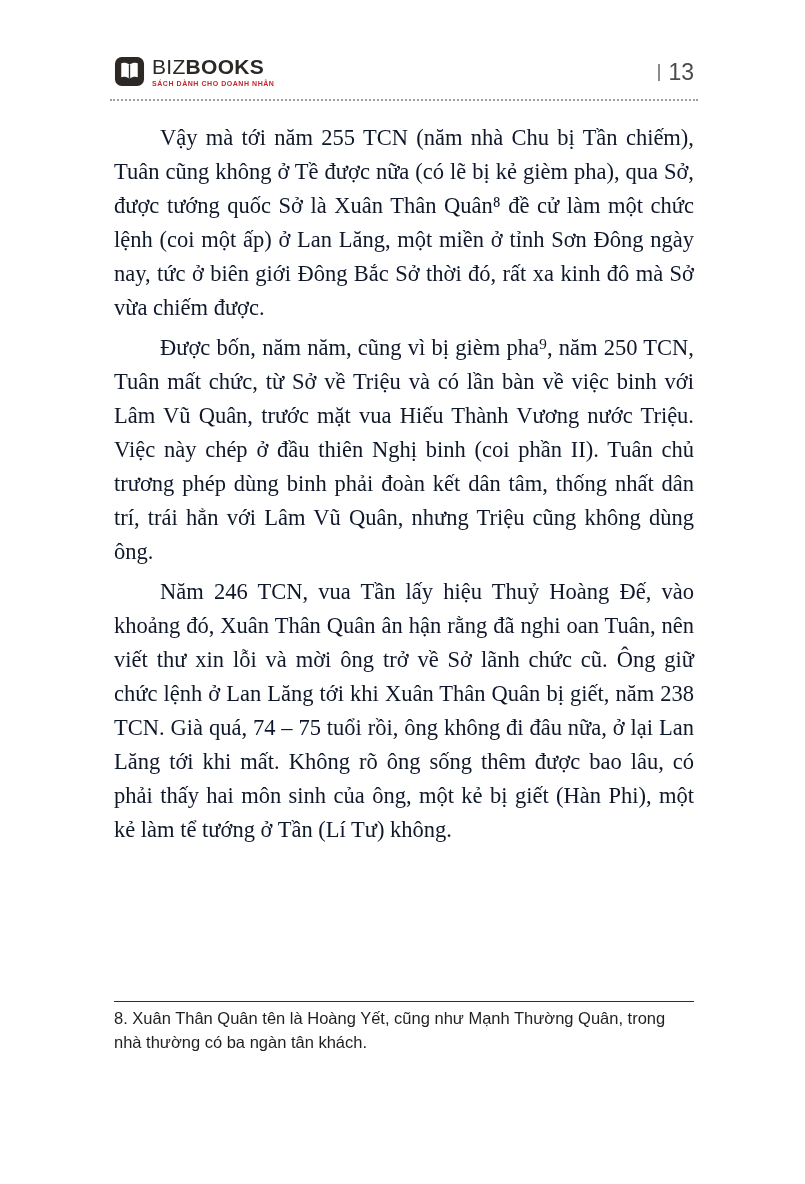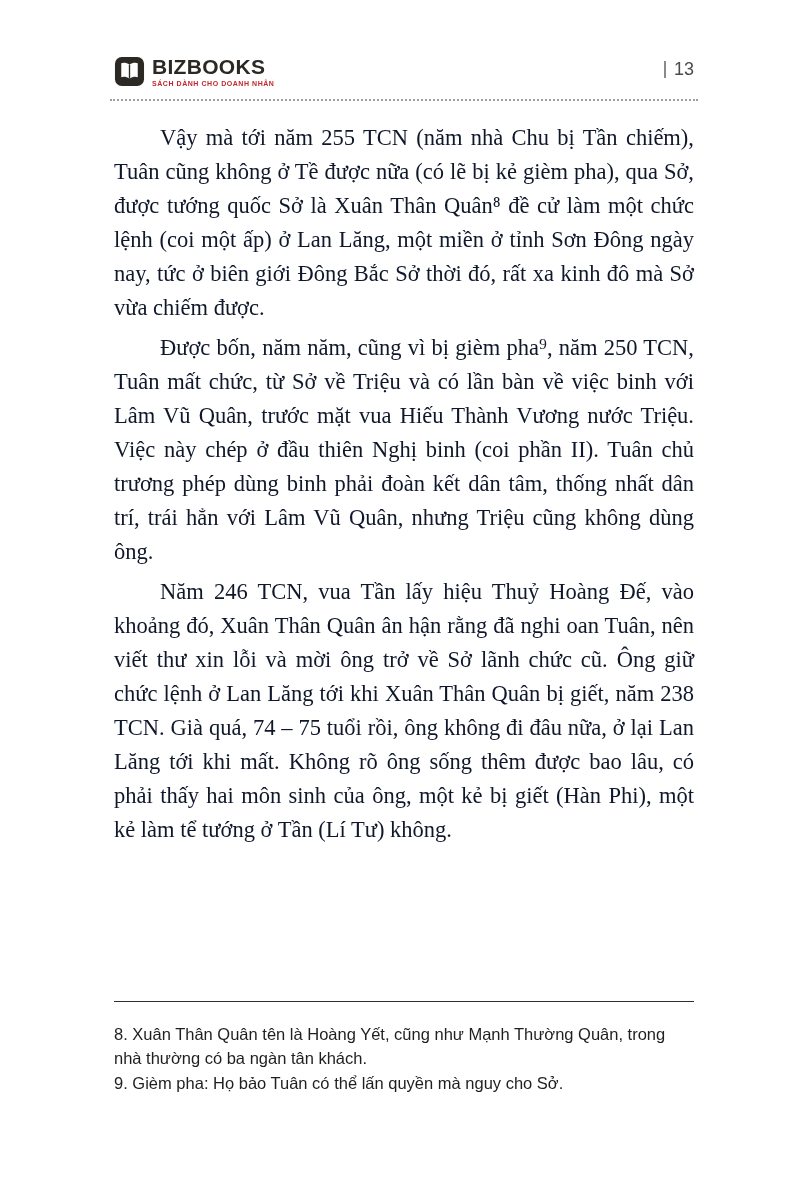--- a/index.html
+++ b/index.html
@@ -21,32 +21,32 @@
     display: flex; justify-content: space-between; align-items: flex-start;
   }
   .logo { display: flex; align-items: flex-start; gap: 7px; }
   .logo-icon { width: 31px; height: 31px; flex: 0 0 auto; }
   .logo-text { display: flex; flex-direction: column; }
   .brand-line {
     font-family: "Liberation Sans", sans-serif;
     font-size: 21px; line-height: 21px;
     color: #2c2824; letter-spacing: 0.3px;
   }
-  .brand-biz { font-weight: 700; margin-top: 24px; }
+  .brand-biz { font-weight: 400; margin-top: 24px; }
   .brand-books { font-weight: 700; }
   .tagline {
     font-family: "Liberation Sans", sans-serif;
     font-size: 7px; font-weight: bold;
     letter-spacing: 0.55px;
     margin-top: 3px;
   }
   .pageno {
     display: flex; align-items: center; gap: 8px;
     font-family: "Liberation Sans", sans-serif;
-    font-size: 18px; color: #4b4b4b;
+    font-size: 23px; color: #4b4b4b;
     margin-top: 3px;
   }
   .pageno-bar {
     display: inline-block; width: 2px; height: 17px;
     background: #8a8a8a;
   }
   .dotted-rule {
     position: absolute;
     top: 99px; left: 110px; width: 588px;
     border-top: 2px dotted #9e9e9e;
@@ -61,21 +61,21 @@
   }
   .body-text p {
     text-indent: 46px;
     margin-bottom: 6px;
   }
   
   .footnotes {
     position: absolute;
     top: 1001px; left: 114px; width: 580px;
     border-top: 1.5px solid #2f2f2f;
-    padding-top: 20px;
+    padding-top: 4px;
     font-family: "Liberation Sans", sans-serif;
     font-size: 16.5px; line-height: 24px;
     color: #1f1f1f;
     text-align: left;
   }
   .footnotes p { margin-bottom: 1px; }
 </style>
 </head>
 <body>
 
@@ -104,16 +104,15 @@
   <div class="dotted-rule"></div>
 
   <main class="body-text">
       <p>Vậy mà tới năm 255 TCN (năm nhà Chu bị Tần chiếm), Tuân cũng không ở Tề được nữa (có lẽ bị kẻ gièm pha), qua Sở, được tướng quốc Sở là Xuân Thân Quân⁸ đề cử làm một chức lệnh (coi một ấp) ở Lan Lăng, một miền ở tỉnh Sơn Đông ngày nay, tức ở biên giới Đông Bắc Sở thời đó, rất xa kinh đô mà Sở vừa chiếm được.</p>
       <p>Được bốn, năm năm, cũng vì bị gièm pha⁹, năm 250 TCN, Tuân mất chức, từ Sở về Triệu và có lần bàn về việc binh với Lâm Vũ Quân, trước mặt vua Hiếu Thành Vương nước Triệu. Việc này chép ở đầu thiên Nghị binh (coi phần II). Tuân chủ trương phép dùng binh phải đoàn kết dân tâm, thống nhất dân trí, trái hẳn với Lâm Vũ Quân, nhưng Triệu cũng không dùng ông.</p>
       <p>Năm 246 TCN, vua Tần lấy hiệu Thuỷ Hoàng Đế, vào khoảng đó, Xuân Thân Quân ân hận rằng đã nghi oan Tuân, nên viết thư xin lỗi và mời ông trở về Sở lãnh chức cũ. Ông giữ chức lệnh ở Lan Lăng tới khi Xuân Thân Quân bị giết, năm 238 TCN. Già quá, 74 – 75 tuổi rồi, ông không đi đâu nữa, ở lại Lan Lăng tới khi mất. Không rõ ông sống thêm được bao lâu, có phải thấy hai môn sinh của ông, một kẻ bị giết (Hàn Phi), một kẻ làm tể tướng ở Tần (Lí Tư) không.</p>
     </main>
 
   <section class="footnotes">
       <p>8. Xuân Thân Quân tên là Hoàng Yết, cũng như Mạnh Thường Quân, trong nhà thường có ba ngàn tân khách.</p>
-      <p>9. Gièm pha: Họ bảo Tuân có thể lấn quyền mà nguy cho Sở.</p>
     </section>
 
 </div>
 
 </body></html>

